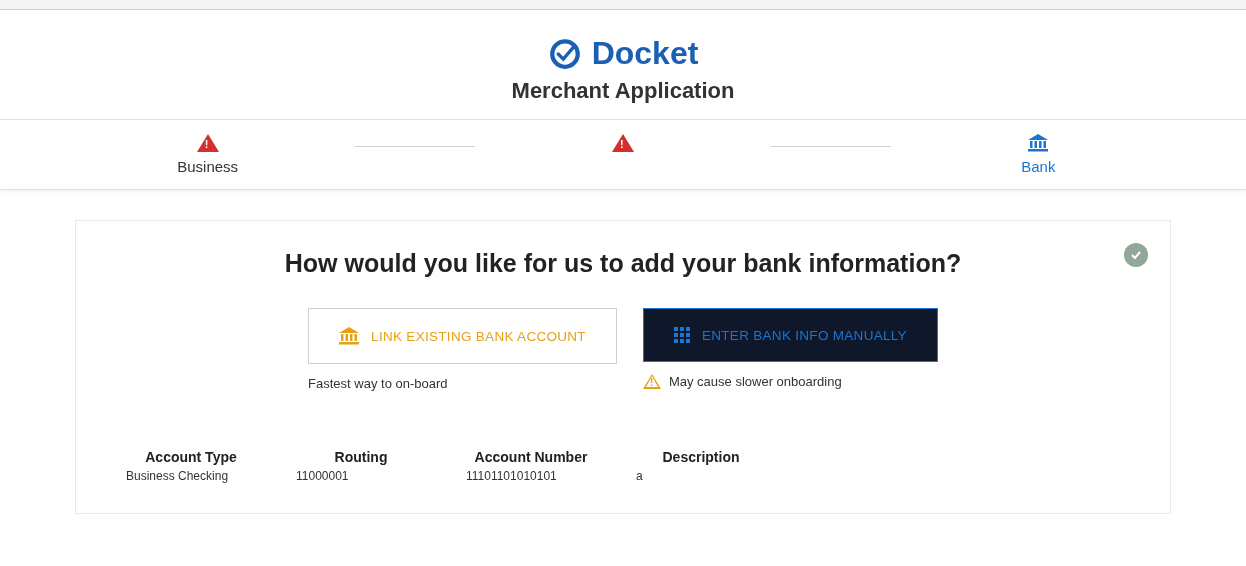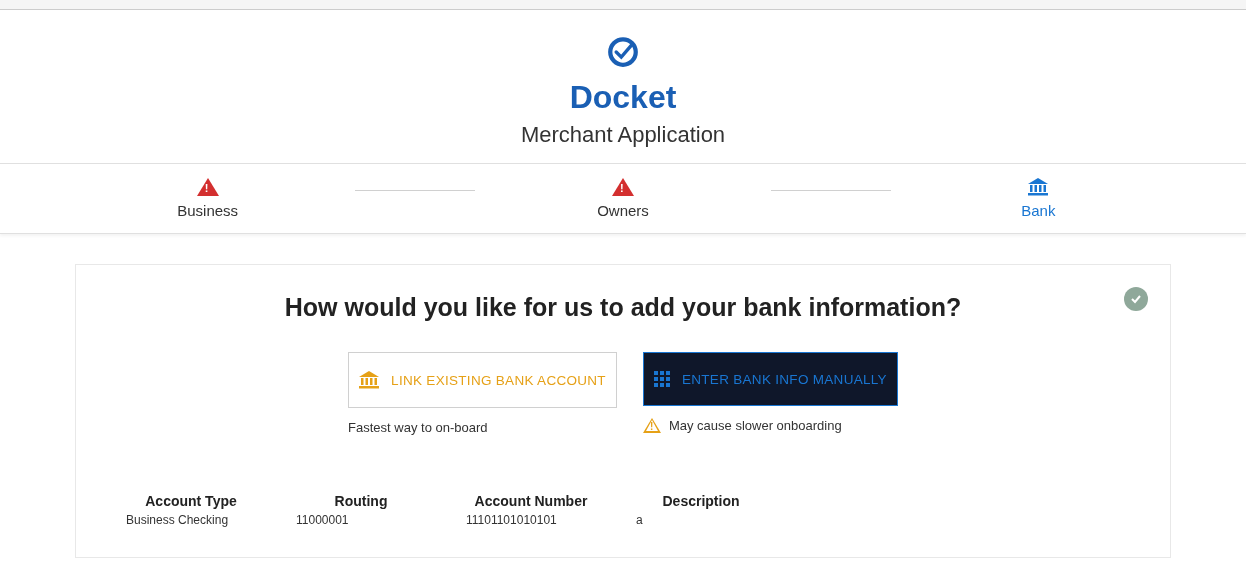--- a/index.html
+++ b/index.html
@@ -22,21 +22,20 @@
     .header {
       text-align: center;
       padding: 25px 0 15px 0;
       border-bottom: 1px solid #e0e0e0;
     }
     .logo-row {
       display: flex;
       align-items: center;
       justify-content: center;
       gap: 10px;
-      flex-direction: column;
     }
     .logo-mark {
       width: 34px;
       height: 34px;
     }
     .logo-text {
       font-size: 32px;
       font-weight: bold;
       color: #1a5fb4;
     }
@@ -45,21 +44,21 @@
       color: #1a5fb4;
       margin-top: 2px;
     }
     .logo-subtext .strong {
       font-weight: bold;
     }
     .app-title {
       font-size: 22px;
       color: #333;
       margin-top: 6px;
-      font-weight: normal;
+      font-weight: bold;
     }
     .tabs {
       display: flex;
       border-bottom: 1px solid #e0e0e0;
       box-shadow: 0 2px 3px rgba(0,0,0,0.05);
     }
     .tab {
       flex: 1;
       text-align: center;
       padding: 12px 0 14px 0;
@@ -150,21 +149,21 @@
       margin-bottom: 10px;
     }
     .option-col {
       display: flex;
       flex-direction: column;
     }
     .option-btn {
       display: flex;
       align-items: center;
       gap: 12px;
-      padding: 18px 10px;
+      padding: 18px 30px;
       font-size: 13.5px;
       font-weight: 500;
       letter-spacing: 0.3px;
       cursor: pointer;
       background: #fff;
     }
     .option-btn.link {
       border: 1px solid #d0d0d0;
       color: #e6a117;
     }
@@ -278,21 +277,20 @@
     <div class="tab-icon">
       <div class="warning-triangle"></div>
     </div>
     <div class="tab-label">Business</div>
     <div class="tab-divider"></div>
   </div>
   <div class="tab">
     <div class="tab-icon">
       <div class="warning-triangle"></div>
     </div>
-    <div class="tab-label">Owners</div>
     <div class="tab-divider"></div>
   </div>
   <div class="tab active">
     <div class="tab-icon bank-icon">
       <svg width="20" height="18" viewBox="0 0 20 18">
         <path d="M10 0 L20 6 L0 6 Z" fill="#1976d2"></path>
         <rect x="2" y="7" width="2.5" height="7" fill="#1976d2"></rect>
         <rect x="6.5" y="7" width="2.5" height="7" fill="#1976d2"></rect>
         <rect x="11" y="7" width="2.5" height="7" fill="#1976d2"></rect>
         <rect x="15.5" y="7" width="2.5" height="7" fill="#1976d2"></rect>

